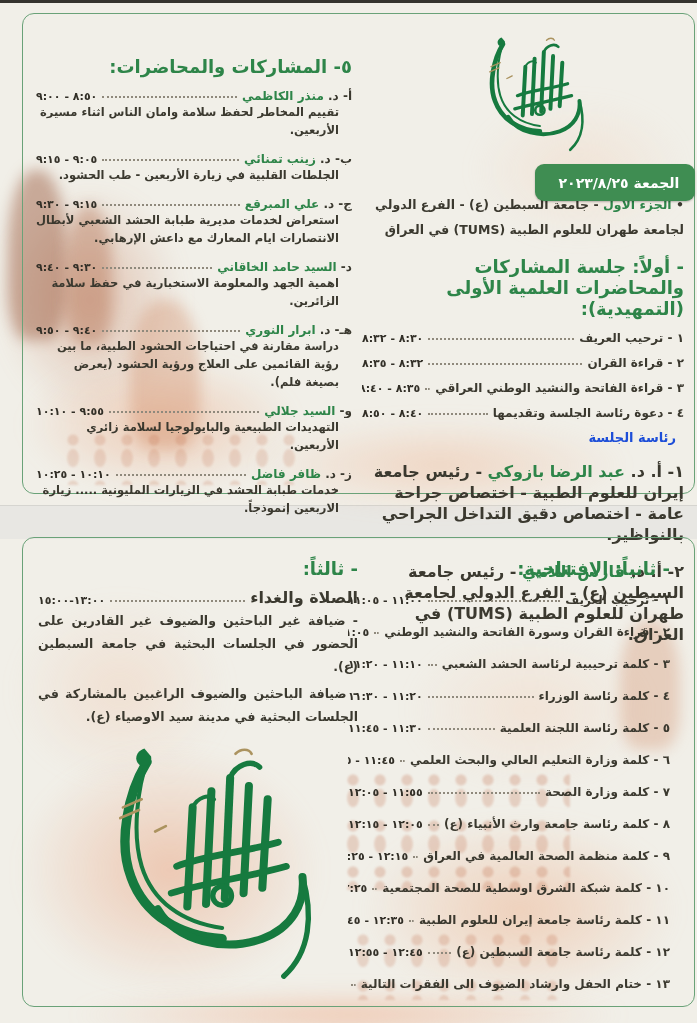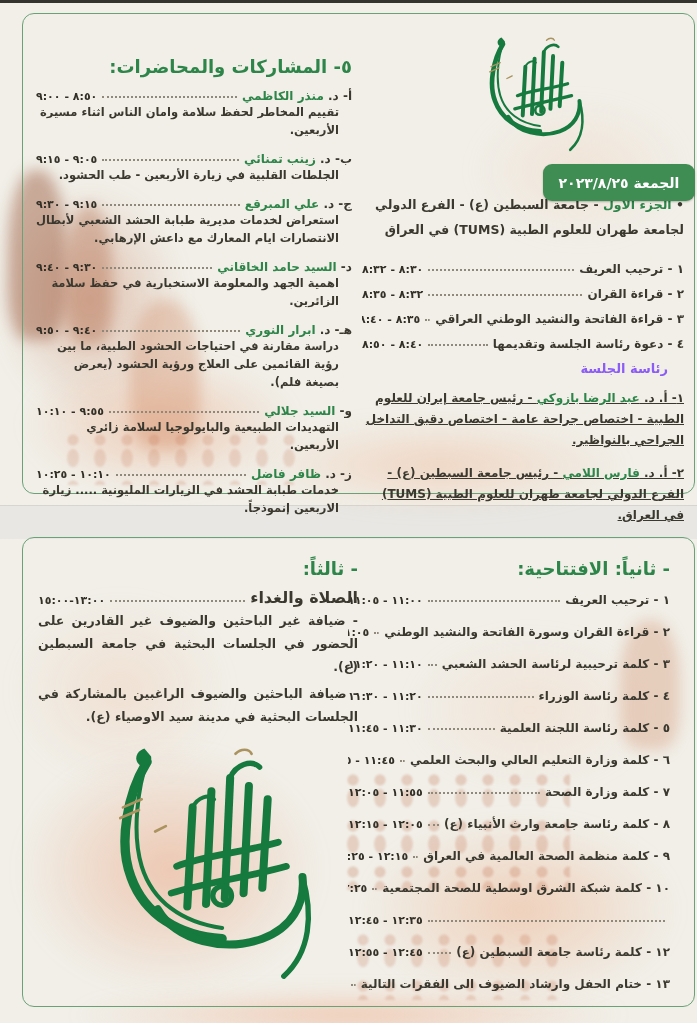--- a/index.html
+++ b/index.html
@@ -22,35 +22,35 @@
     background-size:27px 46px;}
 
   .panel{position:absolute;border:1.5px solid #6aa278;border-radius:12px;background:transparent;}
   .panel-top{left:22px;top:13px;width:671px;height:479px;}
   .panel-bottom{left:22px;top:537px;width:671px;height:468px;}
 
   .date-banner{
     position:absolute;top:164px;right:2px;width:152px;height:37px;
     background:#3f8d52;color:#ffffff;border-radius:9px;
     display:flex;align-items:center;justify-content:center;
-    font-size:14px;letter-spacing:.2px;box-shadow:0 1px 2px rgba(0,0,0,.25);z-index:5;
+    font-size:14px;letter-spacing:.2px;box-shadow:0 1px 2px rgba(0,0,0,.25);z-index:5;padding-left:8px;
   }
 
   .green{color:#2e8549;}
   .heading{color:#2e8549;font-size:18px;margin:0 0 6px 0;}
   .row{display:flex;align-items:flex-end;overflow:hidden;}
   .row .label{white-space:nowrap;flex-shrink:0;font-size:12px;}
   .dots{flex:1 1 auto;min-width:5px;border-bottom:2px dotted #8f897c;margin:0 5px 5px;}
   .time{white-space:nowrap;flex-shrink:0;font-size:11px;color:#322f27;}
 
   .p1-right{position:absolute;top:178px;right:10px;width:322px;}
   .intro{font-size:12.5px;line-height:25px;margin:0 0 14px 0;text-align:right;}
   .p1-right .row{margin-bottom:5px;height:20px;}
-  .chair-head{color:#8b5cf6;font-size:13px;margin:10px 16px 6px 0;}
-  .chair{font-size:12px;line-height:21px;margin-bottom:4px;text-align:right;text-decoration:underline;}
+  .chair-head{color:#1d4ed8;font-size:13px;margin:10px 8px 6px 0;}
+  .chair{font-size:16px;line-height:21px;margin-bottom:4px;text-align:right;}
 
   .p1-left{position:absolute;top:42px;left:13px;width:316px;}
   .lecture{margin-bottom:7px;}
   .lecture .row{height:20px;}
   .desc{font-size:11.5px;line-height:18px;padding-right:13px;text-align:right;}
 
   .p2-right{position:absolute;top:20px;right:24px;width:322px;}
   .p2-right .row{margin-bottom:10px;height:22px;}
 
   .p3-left{position:absolute;top:20px;left:15px;width:320px;}
@@ -115,20 +115,21 @@
 
   <div class="panel panel-top">
 
     <svg class="logo-small" width="132" height="134" viewBox="0 0 200 190">
         <use href="#callig"></use>
       </svg>
 
     <div class="p1-right">
       <p class="intro"><span>•</span><span class="green"> الجزء الاول</span><span> - جامعة السبطين (ع) - الفرع الدولي لجامعة طهران للعلوم الطبية (TUMS) في العراق</span></p>
 
+      <div class="heading">- أولاً: جلسة المشاركات والمحاضرات العلمية الأولى (التمهيدية):</div>
 
       <div class="row">
         <span class="label">١ - ترحيب العريف</span>
         <span class="dots"></span>
         <span class="time">٨:٣٠ - ٨:٣٢</span>
       </div>
       <div class="row">
         <span class="label">٢ - قراءة القران</span>
         <span class="dots"></span>
         <span class="time">٨:٣٢ - ٨:٣٥</span>
@@ -268,20 +269,21 @@
           <span class="label">٩ - كلمة منظمة الصحة العالمية في العراق</span>
           <span class="dots"></span>
           <span class="time">١٢:١٥ - ١٢:٢٥</span>
         </div>
       <div class="row">
           <span class="label">١٠ - كلمة شبكة الشرق اوسطية للصحة المجتمعية</span>
           <span class="dots"></span>
           <span class="time">١٢:٢٥ - ١٢:٣٥</span>
         </div>
       <div class="row">
+          <span class="label">١١ - كلمة رئاسة جامعة إيران للعلوم الطبية</span>
           <span class="dots"></span>
           <span class="time">١٢:٣٥ - ١٢:٤٥</span>
         </div>
       <div class="row">
           <span class="label">١٢ - كلمة رئاسة جامعة السبطين (ع)</span>
           <span class="dots"></span>
           <span class="time">١٢:٤٥ - ١٢:٥٥</span>
         </div>
       <div class="row">
           <span class="label">١٣ - ختام الحفل وارشاد الضيوف الى الفقرات التالية</span>

